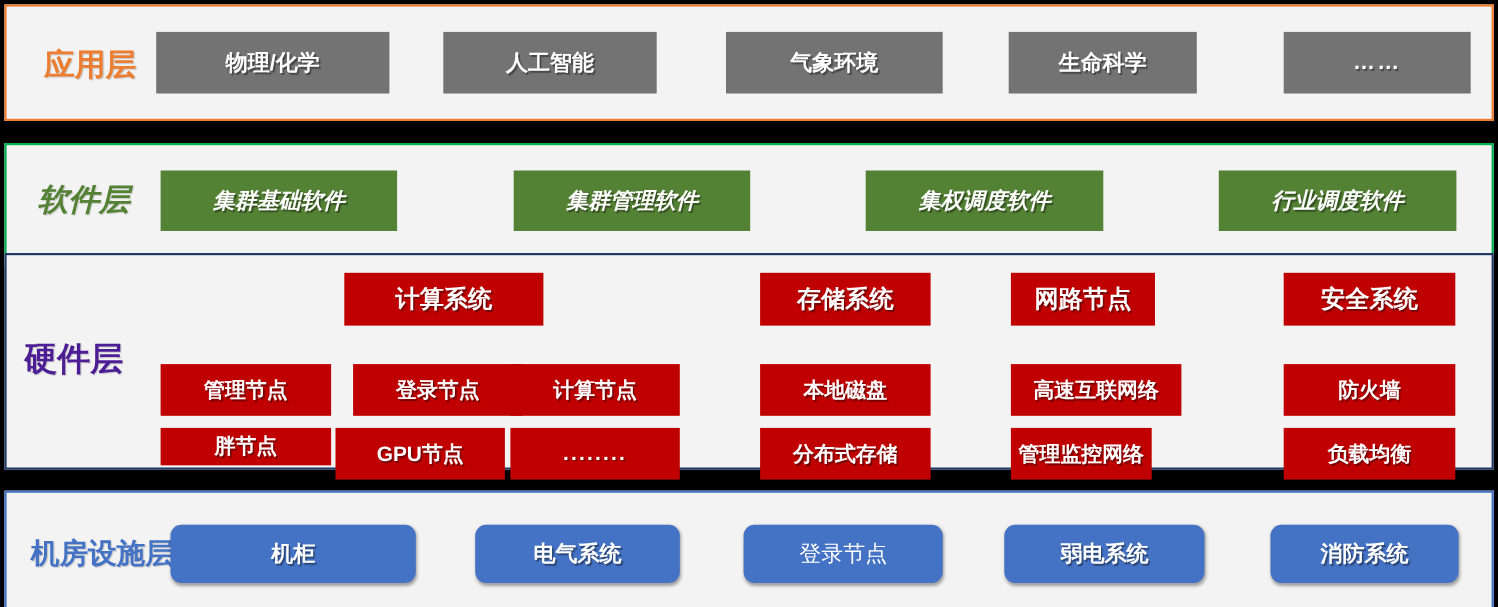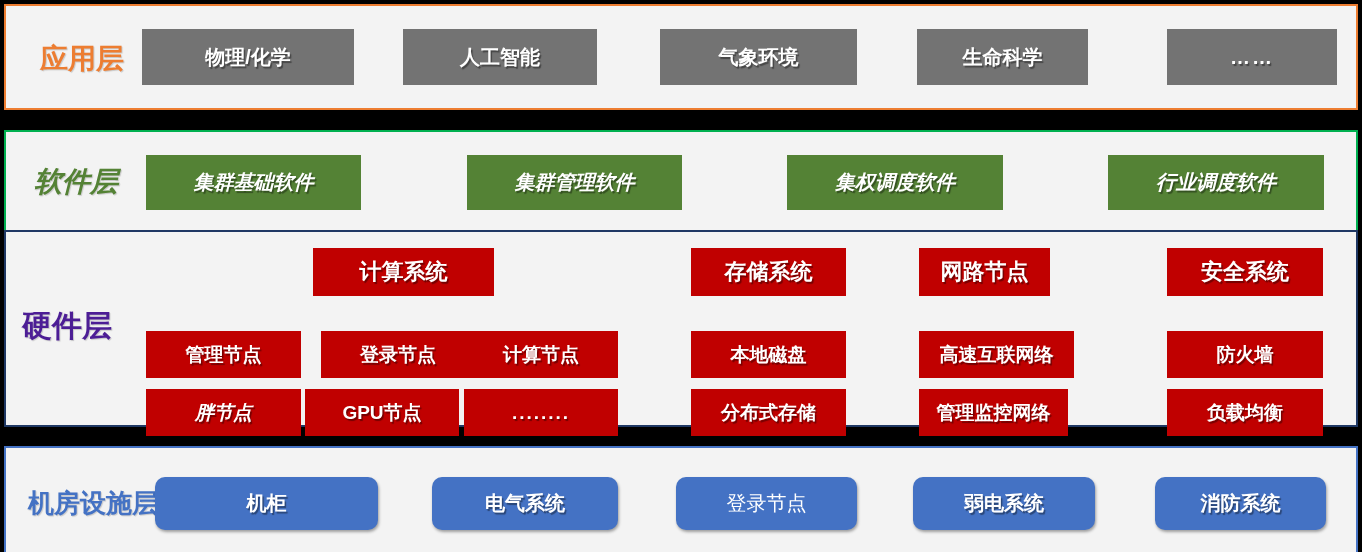--- a/index.html
+++ b/index.html
@@ -78,31 +78,31 @@
     <div class="box box-green" style="left:1102px; top:23px; width:216px; height:55px;">行业调度软件</div>
   </div>
 
   <div class="panel panel-hardware">
     <div class="layer-label label-hardware">硬件层</div>
 
     <div class="box box-red hw-header" style="left:307px; top:16px; width:181px; height:48px;">计算系统</div>
     <div class="box box-red hw-item" style="left:140px; top:71px; width:155px; height:47px;">管理节点</div>
     <div class="box box-red hw-item" style="left:315px; top:71px; width:154px; height:47px;">登录节点</div>
     <div class="box box-red hw-item" style="left:458px; top:71px; width:154px; height:47px;">计算节点</div>
-    <div class="box box-red hw-item" style="left:140px; top:129px; width:155px; height:47px;font-style:italic;">胖节点</div>
+    <div class="box box-red hw-item" style="left:140px; top:129px; width:155px; height:34px;">胖节点</div>
     <div class="box box-red hw-item" style="left:299px; top:129px; width:154px; height:47px;">GPU节点</div>
     <div class="box box-red hw-item dots" style="left:458px; top:129px; width:154px; height:47px;">........</div>
 
     <div class="box box-red hw-header" style="left:685px; top:16px; width:155px; height:48px;">存储系统</div>
     <div class="box box-red hw-item" style="left:685px; top:71px; width:155px; height:47px;">本地磁盘</div>
     <div class="box box-red hw-item" style="left:685px; top:129px; width:155px; height:47px;">分布式存储</div>
 
     <div class="box box-red hw-header" style="left:913px; top:16px; width:131px; height:48px;">网路节点</div>
     <div class="box box-red hw-item" style="left:913px; top:71px; width:155px; height:47px;">高速互联网络</div>
-    <div class="box box-red hw-item" style="left:913px; top:129px; width:149px; height:47px;">管理监控网络</div>
+    <div class="box box-red hw-item" style="left:913px; top:129px; width:128px; height:47px;">管理监控网络</div>
 
     <div class="box box-red hw-header" style="left:1161px; top:16px; width:156px; height:48px;">安全系统</div>
     <div class="box box-red hw-item" style="left:1161px; top:71px; width:156px; height:47px;">防火墙</div>
     <div class="box box-red hw-item" style="left:1161px; top:129px; width:156px; height:47px;">负载均衡</div>
   </div>
 
   <div class="panel panel-facility">
     <div class="layer-label label-facility">机房设施层</div>
     <div class="box box-blue" style="left:149px; top:29px; width:223px; height:53px;">机柜</div>
     <div class="box box-blue" style="left:426px; top:29px; width:186px; height:53px;">电气系统</div>

